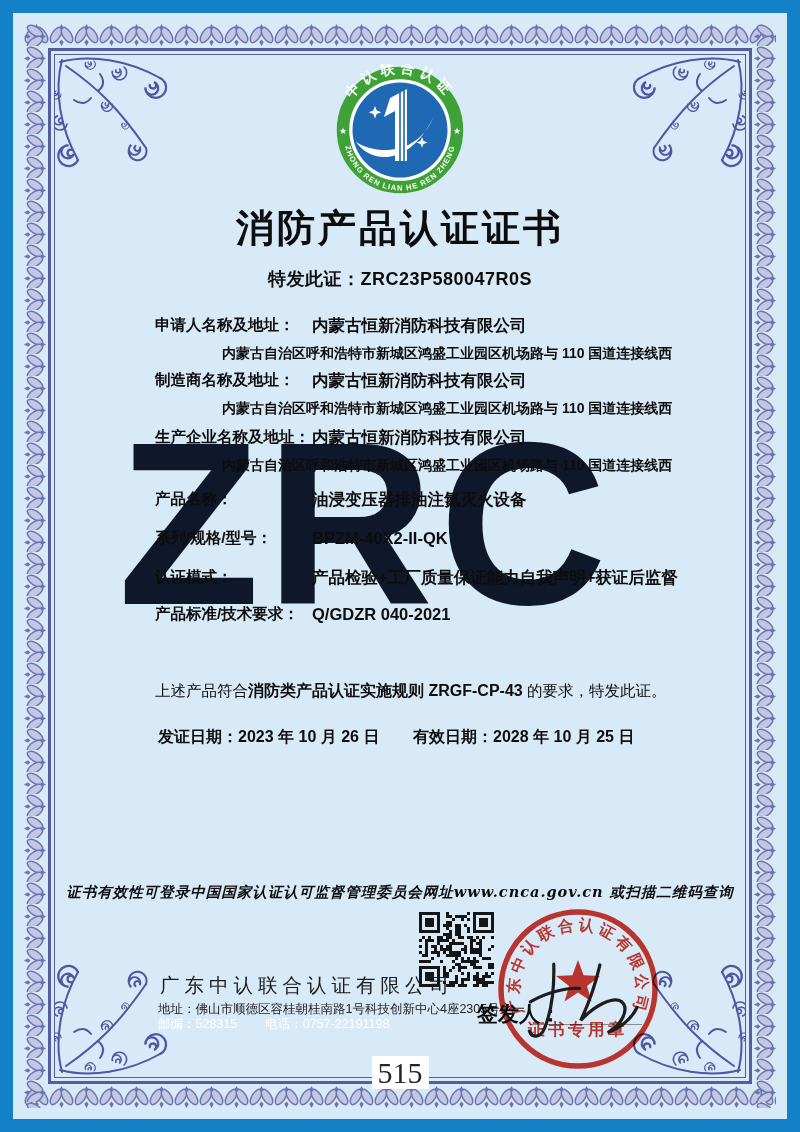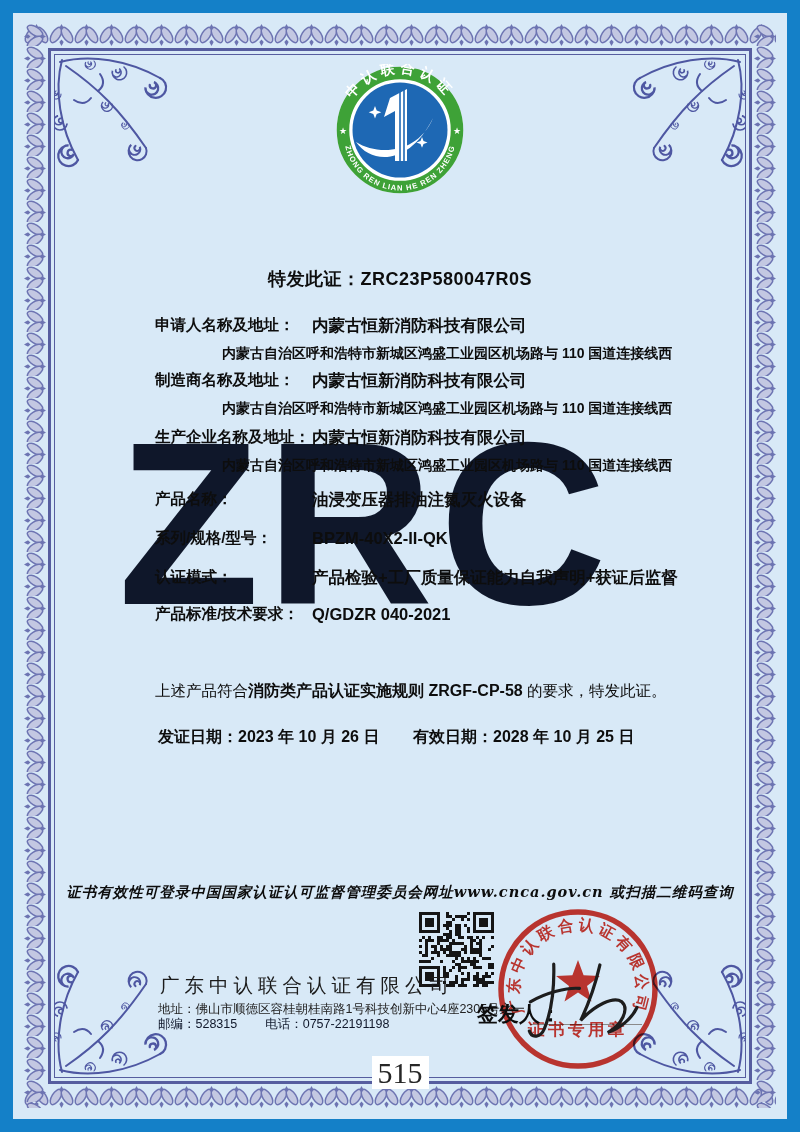--- a/index.html
+++ b/index.html
@@ -34,21 +34,21 @@
   .dates .dv{font-weight:bold;}
   .notice1{position:absolute;left:0;right:0;top:856px;text-align:center;z-index:3;
            font-family:"DejaVu Serif","Liberation Serif",serif;font-size:18px;font-weight:bold;
            letter-spacing:4px;font-style:italic;}
   .notice2{position:absolute;left:0;right:0;top:883px;text-align:center;z-index:3;
            font-family:"DejaVu Serif","Liberation Serif",serif;font-size:14.5px;font-weight:bold;
            letter-spacing:1px;font-style:italic;}
   .company{position:absolute;left:160px;top:972px;z-index:3;font-size:19.5px;letter-spacing:5px;
            font-weight:500;color:#1b1b1b;}
   .issuer-line1{position:absolute;left:158px;top:1001px;z-index:3;font-size:12.5px;color:#222;}
-  .issuer-line2{position:absolute;left:158px;top:1016px;z-index:3;font-size:12.5px;color:#0f172a;}
+  .issuer-line2{position:absolute;left:158px;top:1016px;z-index:3;font-size:12.5px;color:#ffffff;}
   .issuer-line2 .gap{display:inline-block;width:28px;}
   .qr{position:absolute;left:419px;top:912px;z-index:3;line-height:0;}
   .signer{position:absolute;left:477px;top:1000px;z-index:6;font-size:21px;font-weight:bold;}
   .sigline{position:absolute;left:530px;top:1024px;width:112px;height:1px;background:#8a8a8a;z-index:4;}
   .seal{position:absolute;left:492px;top:903px;z-index:5;mix-blend-mode:multiply;opacity:.92;}
   .signature{position:absolute;left:516px;top:948px;z-index:6;transform:rotate(-4deg);}
   .pagenum{position:absolute;left:0;right:0;top:1056px;text-align:center;z-index:6;
            font-family:"Liberation Serif","DejaVu Serif",serif;font-size:30px;color:#262626;}
   .pagenum span{background:#ffffff;padding:0 6px;}
   .hiddefs{position:absolute;width:0;height:0;overflow:hidden;}
@@ -153,20 +153,21 @@
     <text x="123" y="70" font-size="9" fill="#ffffff" text-anchor="middle">★</text>
     <g>
       <path d="M22,78 C38,101 76,101 99,54 C84,90 44,92 22,78 Z" fill="#ffffff"></path>
       <path d="M56,34 L73,25 L73,97 L61,97 L61,47 L50,53 Z" fill="#ffffff"></path>
       <path d="M66,28 V97 M70,26 V97" stroke="#1e68b4" stroke-width="1.6" fill="none"></path>
       <path d="M41,42 l1.7,4.5 4.6,1.7 -4.6,1.7 -1.7,4.5 -1.7,-4.5 -4.6,-1.7 4.6,-1.7 z" fill="#ffffff"></path>
       <path d="M88,73 l1.5,3.9 4,1.5 -4,1.5 -1.5,3.9 -1.5,-3.9 -4,-1.5 4,-1.5 z" fill="#ffffff"></path>
     </g>
   </svg>
 
+  <div class="title">消防产品认证证书</div>
 
   <div class="certno">
     <span>特发此证：</span><span>ZRC23P580047R0S</span>
   </div>
 
   <div class="row" style="top:314px;">
     <span class="lbl">申请人名称及地址：</span><span class="val">内蒙古恒新消防科技有限公司</span>
     <div class="addr">内蒙古自治区呼和浩特市新城区鸿盛工业园区机场路与 110 国道连接线西</div>
   </div>
   <div class="row" style="top:369px;">
@@ -184,21 +185,21 @@
     <span class="lbl">系列/规格/型号：</span><span class="val">BPZM-40X2-II-QK</span>
   </div>
   <div class="row" style="top:566px;">
     <span class="lbl">认证模式：</span><span class="val">产品检验+工厂质量保证能力自我声明+获证后监督</span>
   </div>
   <div class="row" style="top:603px;">
     <span class="lbl">产品标准/技术要求：</span><span class="val">Q/GDZR 040-2021</span>
   </div>
 
   <div class="statement">
-    <span>上述产品符合</span><b>消防类产品认证实施规则 ZRGF-CP-58</b><span> 的要求，特发此证。</span>
+    <span>上述产品符合</span><b>消防类产品认证实施规则 ZRGF-CP-43</b><span> 的要求，特发此证。</span>
   </div>
 
   <div class="dates">
     <span class="d1"><span class="dl">发证日期：</span><span class="dv">2023 年 10 月 26 日</span></span>
     <span class="d2"><span class="dl">有效日期：</span><span class="dv">2028 年 10 月 25 日</span></span>
   </div>
 
   <div class="notice2">证书有效性可登录中国国家认证认可监督管理委员会网址www.cnca.gov.cn 或扫描二维码查询</div>
 
   <div class="qr" id="qr"><svg width="75" height="75" viewBox="0 0 75 75" fill="#151515">

